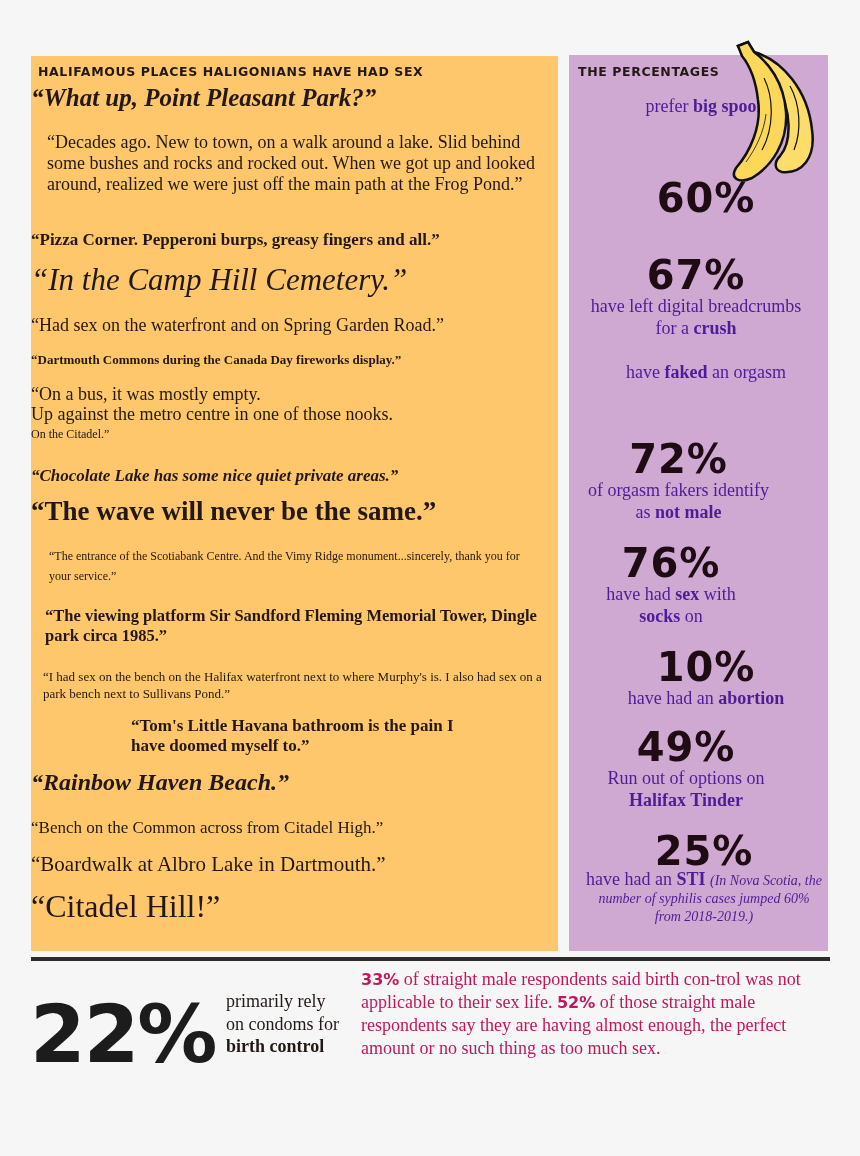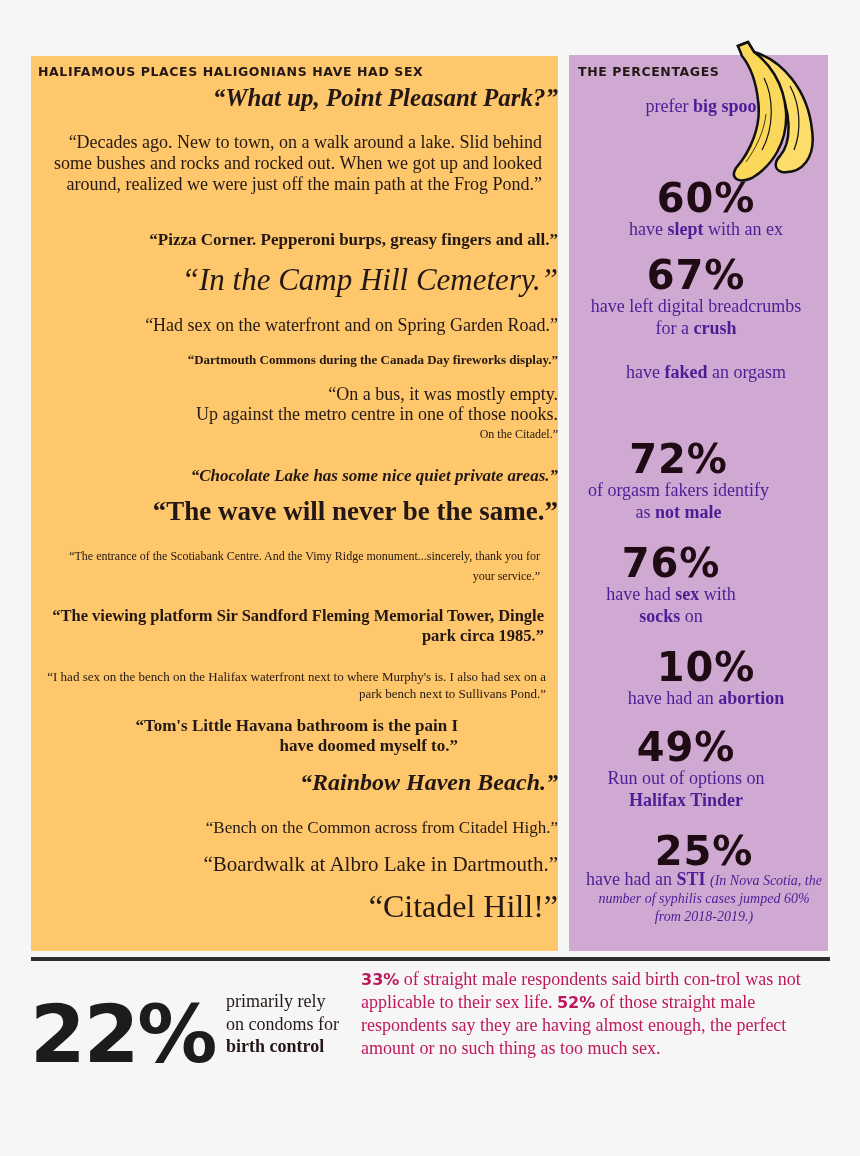--- a/index.html
+++ b/index.html
@@ -15,21 +15,21 @@
       background: #cfa9d2;
       text-align: center;
     }
     .kicker {
       font-family: "DejaVu Sans", sans-serif; font-size: 12.5px; letter-spacing: 0.6px;
       font-weight: bold; color: #231815; text-transform: uppercase;
     }
     .yellow-box .kicker { position: absolute; left: 7px; top: 8px; }
     .purple-box .kicker { position: absolute; left: 9px; top: 9px; }
 
-    .q { position: absolute; left: 0; width: 527px; text-align: right; font-family: "Liberation Serif", serif; color: #231815; }
+    .q { position: absolute; left: 0; width: 527px; text-align: left; font-family: "Liberation Serif", serif; color: #231815; }
 
     .stat { position: absolute; left: 17px; width: 240px; }
     .stat .num {
       font-family: "DejaVu Sans", sans-serif; font-weight: bold; font-size: 40px;
       line-height: 40px; color: #1e0b14; letter-spacing: 1px;
     }
     .stat .desc {
       font-family: "Liberation Serif", serif; font-size: 18px; line-height: 22px; color: #4c1d95;
     }
     .stat .desc b { font-weight: bold; }
@@ -100,21 +100,20 @@
 
 <div class="purple-box">
   <div class="kicker">THE PERCENTAGES</div>
 
   <div class="stat" style="top:40px;">
     <div class="desc"><span>prefer </span><b>big spoon</b></div>
   </div>
 
   <div class="stat" style="top:123px;">
     <div class="num">60%</div>
-    <div class="desc"><span>have </span><b>slept</b><span> with an ex</span></div>
   </div>
 
   <div class="stat" style="top:200px;width:220px;">
     <div class="num">67%</div>
     <div class="desc"><span>have left digital breadcrumbs for a </span><b>crush</b></div>
   </div>
 
   <div class="stat" style="top:306px;">
     <div class="desc"><span>have </span><b>faked</b><span> an orgasm</span></div>
   </div>

